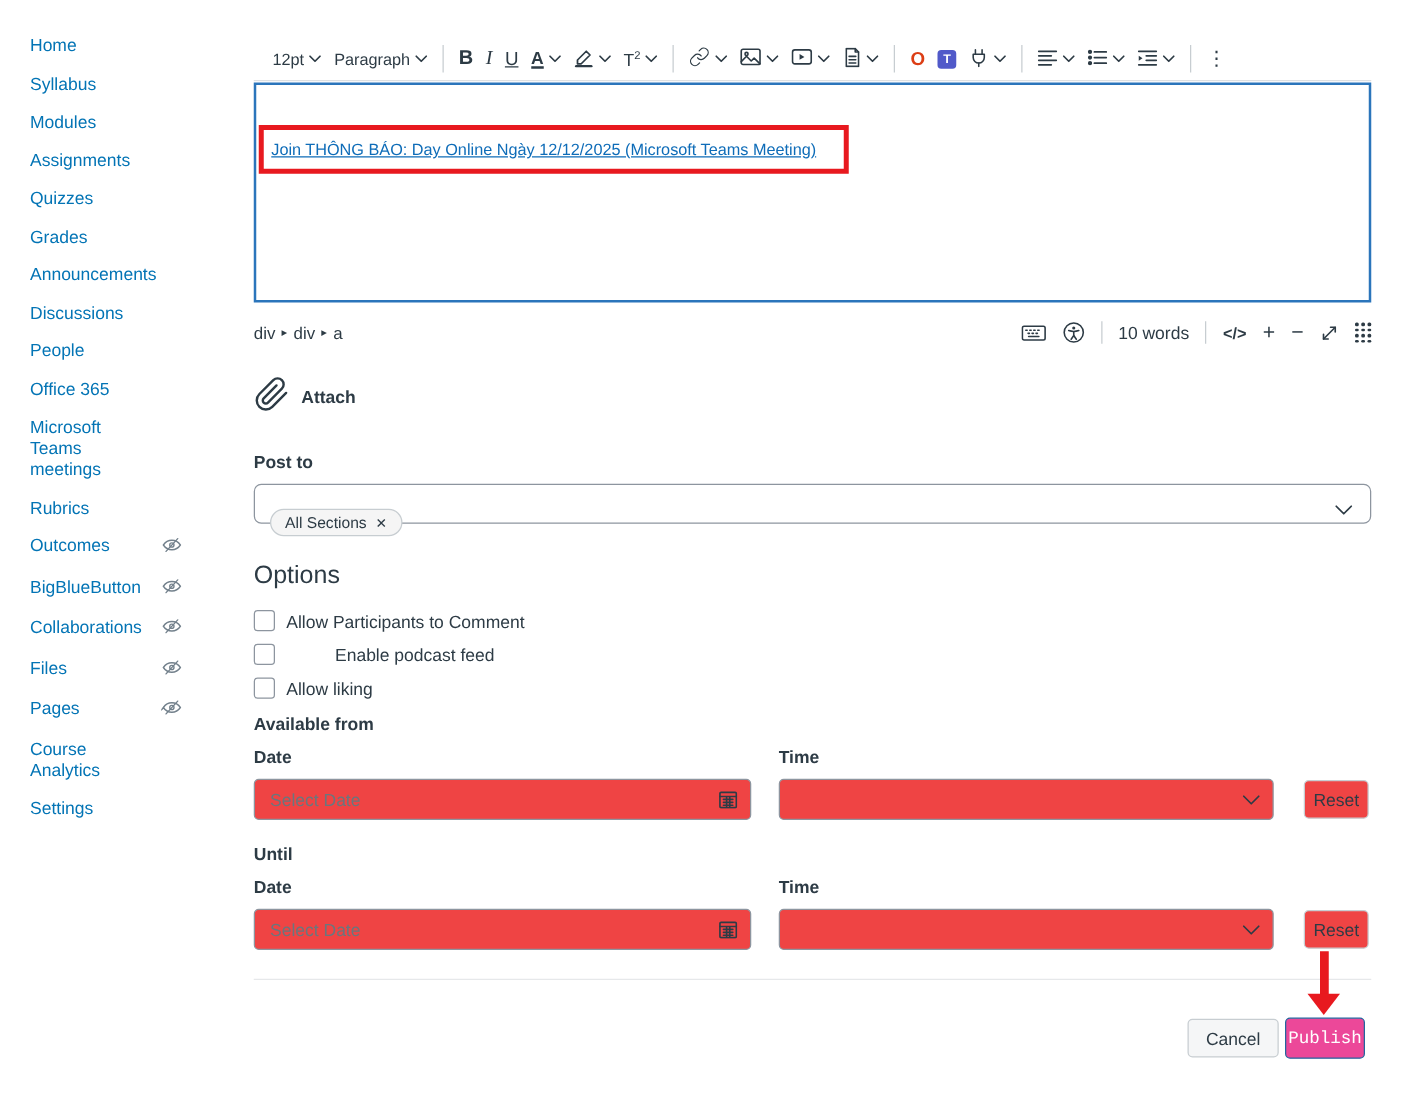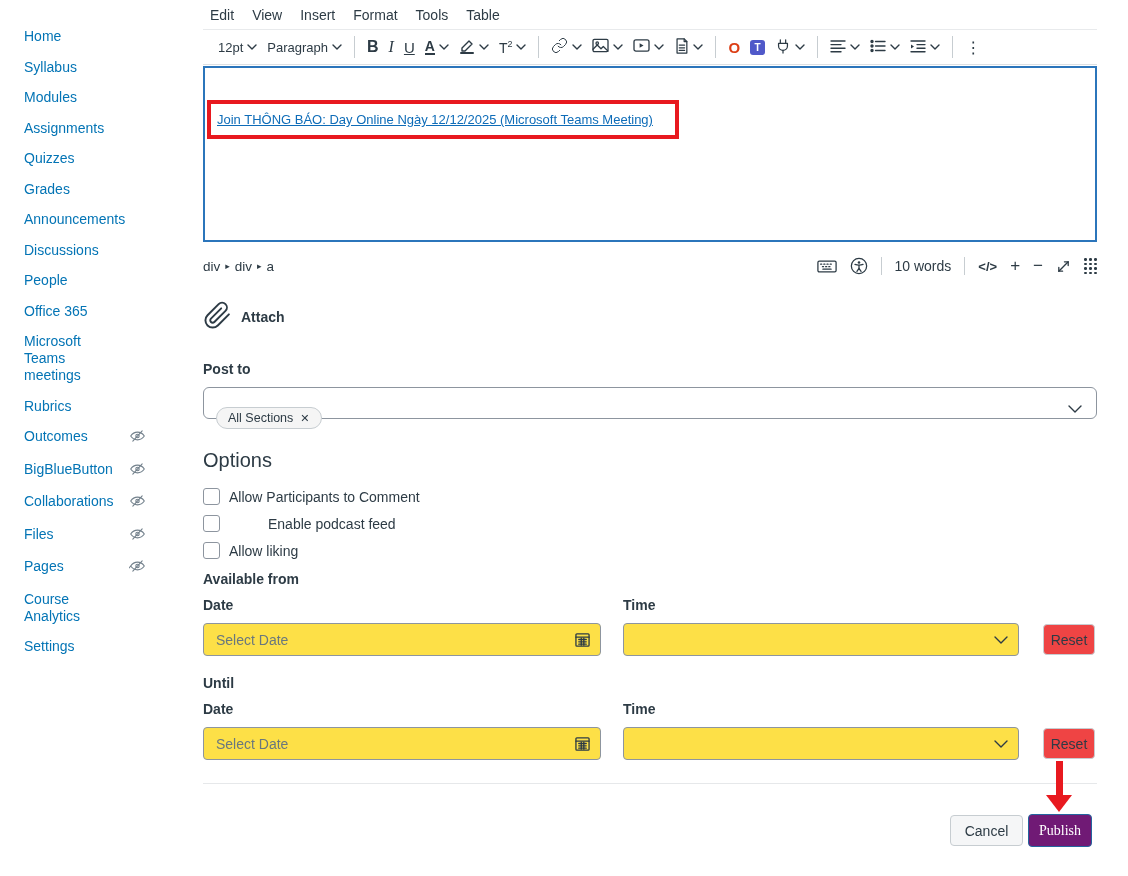--- a/index.html
+++ b/index.html
@@ -78,36 +78,36 @@
   .postto-chevron { position:absolute; right:14px; top:11px; }
 
   
   .options-heading { position:absolute; left:203px; top:449px; font-size:20px; font-weight:400; color:#2D3B45; }
   .chk-row { position:absolute; left:203px; display:flex; align-items:flex-end; gap:9px; cursor:pointer; }
   .chk-box { width:17px; height:17px; border:1px solid #8D959F; border-radius:3px; background:#fff; }
   .chk-lbl { font-size:14px; color:#2D3B45; }
 
   
   .text-input { position:absolute; height:33px; border:1px solid #8D959F; border-radius:4px;
-                background:#fde047; display:flex; align-items:center; }
+                background:#ef4444; display:flex; align-items:center; }
   .text-input input { border:none; outline:none; background:transparent; flex:1; font-size:14px;
                       color:#2D3B45; padding:0 12px; font-family:inherit; }
   .text-input input::placeholder { color:#69777E; opacity:1; }
   .input-icon { margin-right:10px; display:flex; align-items:center; }
   .reset-btn { position:absolute; width:52px; height:31px; background:#ef4444; border:1px solid #C7CDD1;
                border-radius:4px; font-size:14px; color:#2D3B45; cursor:pointer; font-family:inherit; }
 
   
   .footer-divider { position:absolute; left:203px; top:783px; width:894px; height:1px; background:#E6E8EA; }
   .cancel-btn { position:absolute; left:950px; top:815px; width:73px; height:31px; background:#F5F6F7;
                 border:1px solid #C7CDD1; border-radius:4px; font-size:14px; color:#2D3B45;
                 cursor:pointer; font-family:inherit; }
-  .publish-btn { position:absolute; left:1028px; top:814px; width:64px; height:33px; background:#701a75;
+  .publish-btn { position:absolute; left:1028px; top:814px; width:64px; height:33px; background:#ec4899;
                  border:1px solid #24659F; border-radius:4px; font-size:14px; color:#fff;
-                 cursor:pointer; font-family:Liberation Serif, serif;text-align:center; }
+                 cursor:pointer; font-family:Liberation Mono, monospace;text-align:center; }
 
   
   .arrow-shaft { position:absolute; left:1056px; top:761px; width:7px; height:35px; background:#E8191F; }
   .arrow-head { position:absolute; left:1046px; top:795px; width:0; height:0;
                 border-left:13px solid transparent; border-right:13px solid transparent;
                 border-top:17px solid #E8191F; }
 
   svg.stroke { stroke:#2D3B45; fill:none; stroke-width:1.4; stroke-linecap:round; stroke-linejoin:round; }
   svg.gray { stroke:#73818C; fill:none; stroke-width:1.3; stroke-linecap:round; }
 </style>
@@ -194,28 +194,20 @@
           </svg></span>
       </a>
     <a class="side-item">
         <span class="lbl">Course Analytics</span>
       </a>
     <a class="side-item">
         <span class="lbl">Settings</span>
       </a>
   </nav>
 
-  <div class="menubar">
-    <button class="menu-item">Edit</button>
-    <button class="menu-item">View</button>
-    <button class="menu-item">Insert</button>
-    <button class="menu-item">Format</button>
-    <button class="menu-item">Tools</button>
-    <button class="menu-item">Table</button>
-  </div>
 
   <div class="toolbar">
     <button class="tb-btn">
       <span>12pt</span>
       <svg class="stroke" width="10" height="6" viewBox="0 0 10 6">
           <polyline points="1,1 5,5 9,1"></polyline>
         </svg>
     </button>
     <button class="tb-btn">
       <span>Paragraph</span>

